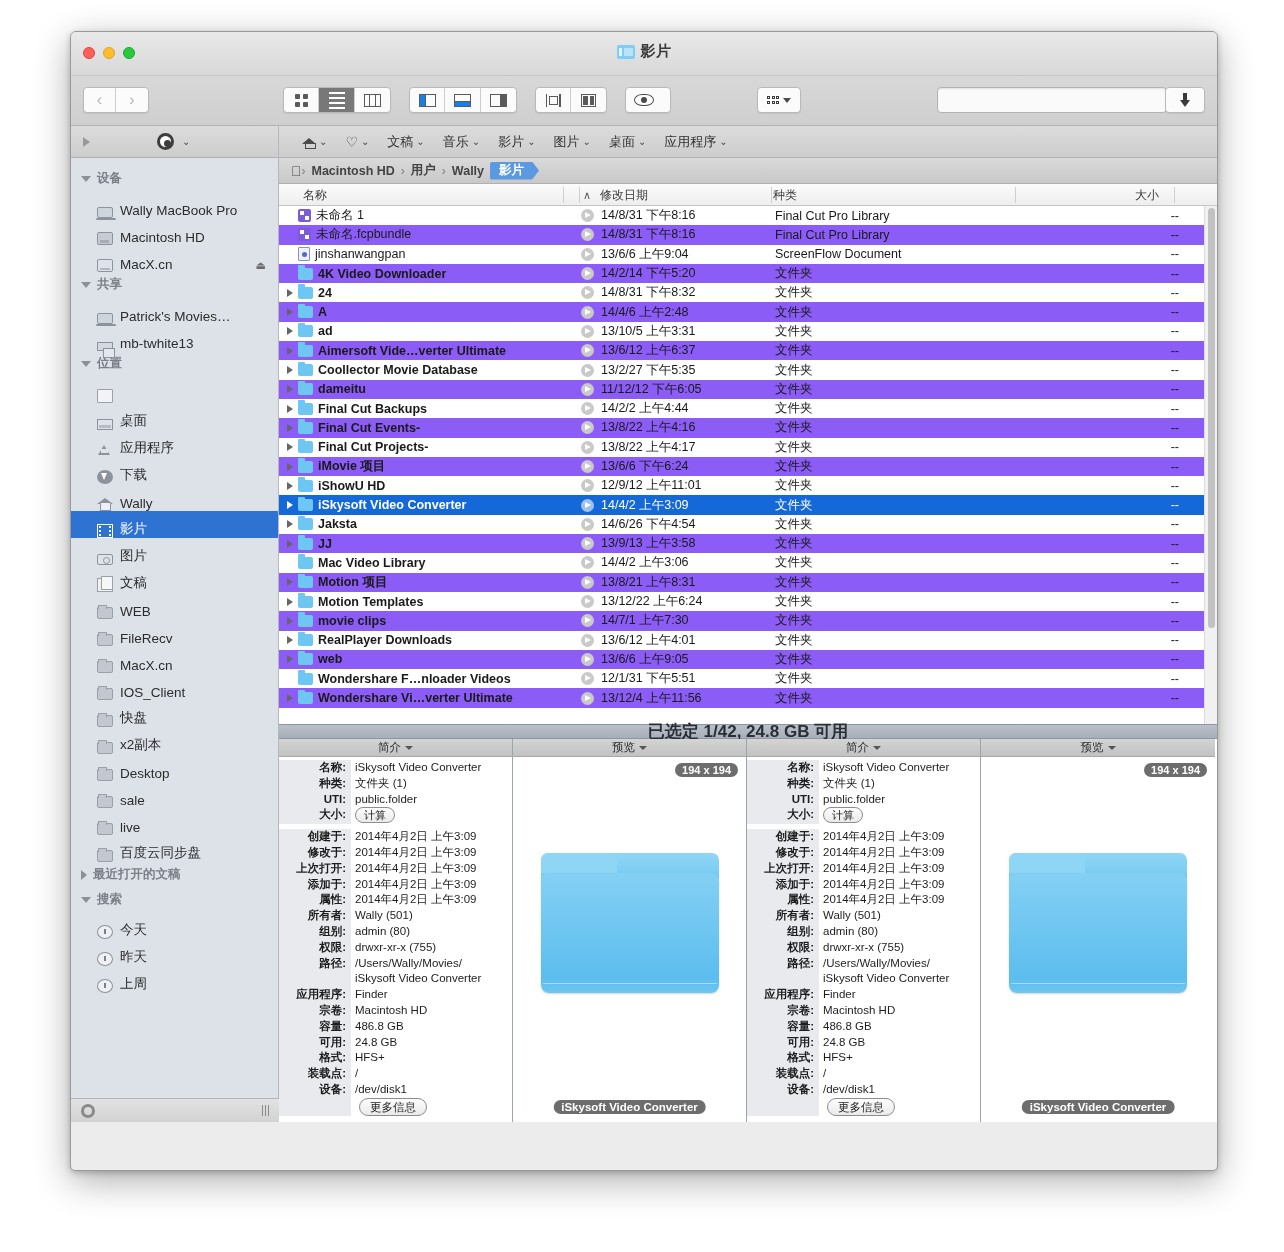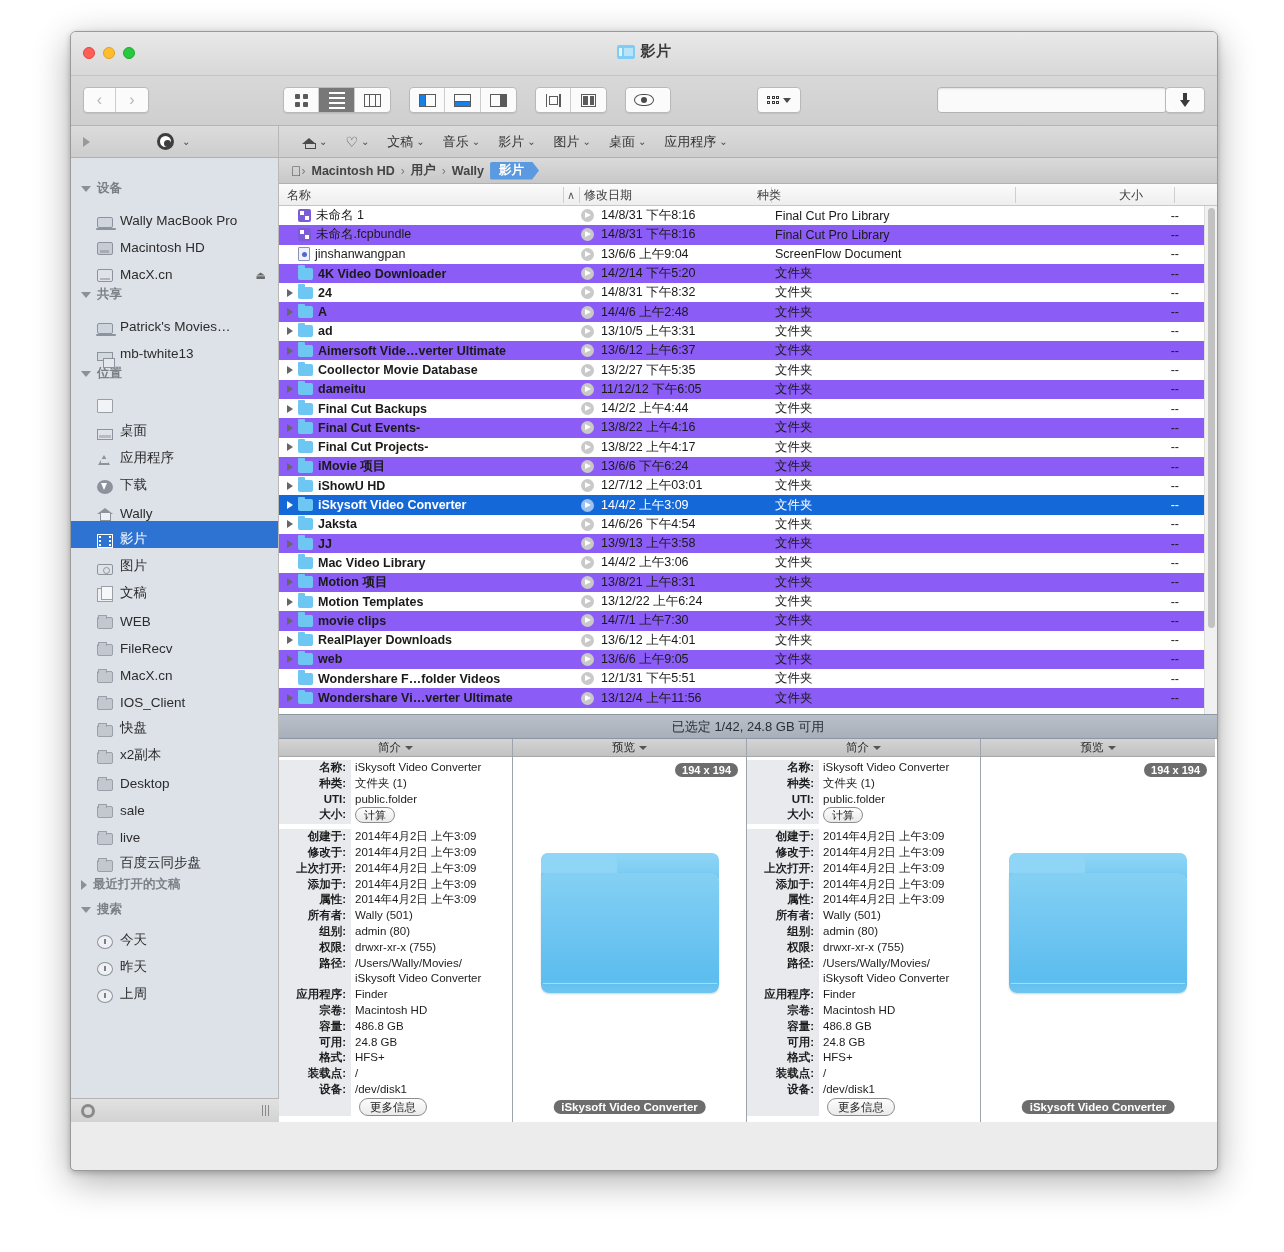--- a/index.html
+++ b/index.html
@@ -147,21 +147,21 @@
   .ic-home:before{content:'';position:absolute;left:0;top:3px;width:0;height:0;border-left:7px solid transparent;border-right:7px solid transparent;border-bottom:6px solid #4a4a4a;}
   .ic-home:after{content:'';position:absolute;left:2.5px;top:8px;width:9px;height:5px;border:1.5px solid #4a4a4a;border-top:none;}
   .ic-heart { font-size:14px; color:#4a4a4a; line-height:1; }
 
   
   #content { position:relative; height:964px; display:flex; }
 
   
   #sidebar {
     width:208px; background:#dde2e9; border-right:1px solid #b8b8b8;
-    overflow:hidden; position:relative; padding-top:18px;
+    overflow:hidden; position:relative; padding-top:8px;
   }
   .sb-header {
     display:flex; align-items:center; gap:6px; padding:4px 0 4px 10px;
     font-size:12.5px; font-weight:700; color:#7b7f87;
   }
   .sb-tri { width:0;height:0;border-left:5px solid transparent;border-right:5px solid transparent;border-top:6px solid #8b8f96; }
   .sb-tri.closed { border-left:6px solid #8b8f96; border-top:5px solid transparent;border-bottom:5px solid transparent; border-right:none; }
   .sb-item {
     display:flex; align-items:flex-end; gap:7px; padding-left:26px;
     height:27px; font-size:13.5px; color:#2c2c2c; position:relative;
@@ -212,21 +212,21 @@
   .crumb.current { background:#5b9ae0; color:#fff; border-radius:2px; padding:0 9px;
     clip-path: polygon(0 0, calc(100% - 7px) 0, 100% 50%, calc(100% - 7px) 100%, 0 100%); padding-right:15px;}
   .crumb-sep { color:#7d7d7d; font-size:12px; }
   .apple-logo { font-size:14px; color:#4a4a4a; padding-left:2px;}
 
   #col-header {
     height:22px; background:linear-gradient(to bottom,#fbfbfb,#eeeeee);
     border-bottom:1px solid #c6c6c6; display:flex; align-items:center;
     font-size:12px; color:#3a3a3a; position:relative;
   }
-  .ch { position:absolute; top:0; height:22px; display:flex; align-items:center; }
+  .ch { position:absolute; top:0; height:22px; display:flex; align-items:center;margin-left:16px; }
   .ch-div { position:absolute; top:3px; height:16px; width:1px; background:#cfcfcf; }
 
   #rows { flex:1; overflow:hidden; position:relative; }
   .row {
     display:flex; align-items:center; height:19.3px; font-size:12.5px; color:#1a1a1a;
     position:relative;
   }
   .row.alt { background:#8b5cf6; }
   .row.sel { background:#1568d8; color:#fff; }
   .c-name { position:absolute; left:0; width:300px; display:flex; align-items:center; gap:5px; padding-left:8px; }
@@ -253,24 +253,24 @@
   }
   .arrow-badge:after{content:'';position:absolute;left:3.5px;top:3px;width:0;height:0;border-top:3.5px solid transparent;border-bottom:3.5px solid transparent;border-left:6px solid #fff;}
   .row.sel .arrow-badge { background:#9dc2ef; }
 
   
   #list-scroll { position:absolute; right:0; top:0; width:13px; height:100%; background:#f1f1f1; border-left:1px solid #dcdcdc;}
   #list-thumb { position:absolute; left:3px; top:2px; width:7px; height:420px; background:#c2c2c2; border-radius:4px;}
 
   
   #statusbar {
-    height:25px; background:linear-gradient(to bottom,#b9c0c9,#a7afba);
+    height:15px; background:linear-gradient(to bottom,#b9c0c9,#a7afba);
     border-top:1px solid #8e96a1; border-bottom:1px solid #8e96a1;
     display:flex; align-items:center; justify-content:center;
-    font-size:13px; font-weight:400; color:#2b2f35;
+    font-size:17px; font-weight:700; color:#2b2f35;
   }
 
   
   #inspector { display:flex; height:383px; background:#fff; }
   .insp-col { position:relative; border-right:1px solid #9ea4ac; }
   .insp-head {
     height:18px; background:linear-gradient(to bottom,#d4d4d4,#c2c2c2);
     border-bottom:1px solid #a8a8a8; display:flex; align-items:center; justify-content:center; gap:4px;
     font-size:11.5px; color:#2b2b2b;
   }
@@ -846,21 +846,21 @@
             <span class="c-size">--</span>
           </div>
           <div class="row">
             <span class="c-name">
               <span class="disc-tri"></span>
               <span class="fld"></span>
               <span class="bold">iShowU HD</span>
             </span>
             <span class="c-date">
               <span class="arrow-badge"></span>
-              <span>12/7/12 上午03:01</span>
+              <span>12/9/12 上午11:01</span>
             </span>
             <span class="c-kind">文件夹</span>
             <span class="c-size">--</span>
           </div>
           <div class="row alt sel">
             <span class="c-name">
               <span class="disc-tri"></span>
               <span class="fld"></span>
               <span class="bold">iSkysoft Video Converter</span>
             </span>
@@ -972,21 +972,21 @@
               <span class="arrow-badge"></span>
               <span>13/6/6 上午9:05</span>
             </span>
             <span class="c-kind">文件夹</span>
             <span class="c-size">--</span>
           </div>
           <div class="row">
             <span class="c-name">
               <span class="disc-blank"></span>
               <span class="fld"></span>
-              <span class="bold">Wondershare F…folder Videos</span>
+              <span class="bold">Wondershare F…nloader Videos</span>
             </span>
             <span class="c-date">
               <span class="arrow-badge"></span>
               <span>12/1/31 下午5:51</span>
             </span>
             <span class="c-kind">文件夹</span>
             <span class="c-size">--</span>
           </div>
           <div class="row alt">
             <span class="c-name">

